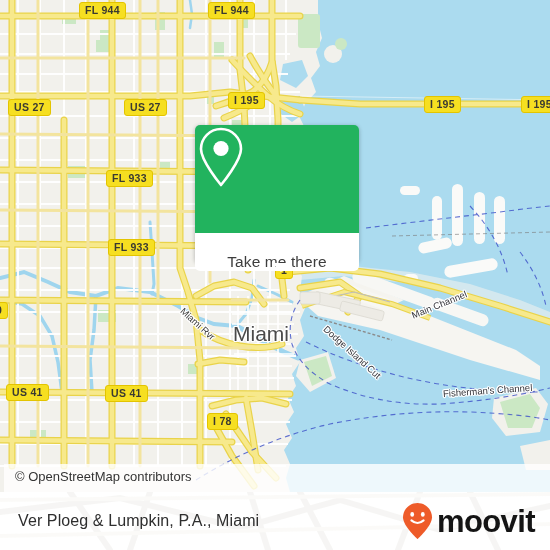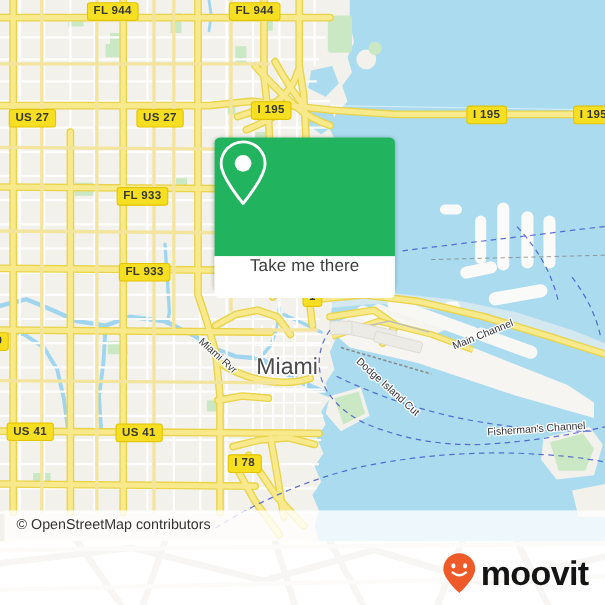--- a/index.html
+++ b/index.html
@@ -1,21 +1,21 @@
 <!DOCTYPE html>
 <html><head>
 <meta charset="utf-8">
 <style>
   html,body{margin:0;padding:0;}
   body{
     width:550px;height:550px;overflow:hidden;
     font-family:"Liberation Sans","DejaVu Sans",sans-serif;
     background:#ffffff;
   }
-  #app{position:relative;width:550px;height:550px;overflow:hidden;background:#fef9c3;text-decoration:underline;}
+  #app{position:relative;width:550px;height:550px;overflow:hidden;background:#7dd3fc;text-decoration:underline;}
 
   
   .map{position:absolute;left:0;top:0;width:550px;height:492px;overflow:hidden;background:#F2F1EC;}
   .map svg{position:absolute;left:0;top:0;}
 
   
   .shield{
     position:absolute;
     background:#F6DF21;
     border:1px solid #E3C400;
@@ -73,21 +73,21 @@
   
   .callout{position:absolute;left:195px;top:125px;width:164px;}
   .callout-top{
     height:108px;background:#22B35E;
     border-radius:5px 5px 0 0;
     display:flex;align-items:center;justify-content:center;
   }
   .callout-bottom{
     height:38px;background:#ffffff;
     border-radius:0 0 5px 5px;
-    display:flex;align-items:flex-start;justify-content:center;
+    display:flex;align-items:flex-end;justify-content:center;
     position:relative;
   }
   .callout-bottom .cta{
     font-size:15.5px;color:#3d3d3d;letter-spacing:.1px;white-space:nowrap;
   }
   .callout-tail{
     position:absolute;left:77px;top:30px;width:0;height:0;
     border-left:9px solid transparent;
     border-right:9px solid transparent;
     border-top:9px solid #ffffff;
@@ -424,20 +424,21 @@
         <path d="M420 492 L398 550"></path>
         <path d="M470 492 L498 550"></path>
         <path d="M250 492 L268 550"></path>
       </g>
       <g fill="none" stroke="#EFEDE3" stroke-width="4">
         <path d="M0 536 L550 524"></path>
         <path d="M0 500 L550 494"></path>
       </g>
     </svg>
 
+    <div class="footer-title">Ver Ploeg &amp; Lumpkin, P.A., Miami</div>
 
     <div class="brand">
       <svg width="33" height="38" viewBox="0 0 33 38">
         <path d="M16.5 1 C8.5 1 2 7.4 2 15.2 C2 24.2 16.5 37 16.5 37 C16.5 37 31 24.2 31 15.2
                  C31 7.4 24.5 1 16.5 1 Z" fill="#EE5B29"></path>
         <ellipse cx="11.2" cy="12.4" rx="1.9" ry="2.4" fill="#ffffff"></ellipse>
         <ellipse cx="21.8" cy="12.4" rx="1.9" ry="2.4" fill="#ffffff"></ellipse>
         <path d="M10.4 18.4 Q16.5 23.6 22.6 18.4" fill="none" stroke="#ffffff" stroke-width="2.1" stroke-linecap="round"></path>
       </svg>
       <span class="brand-word">moovit</span>

